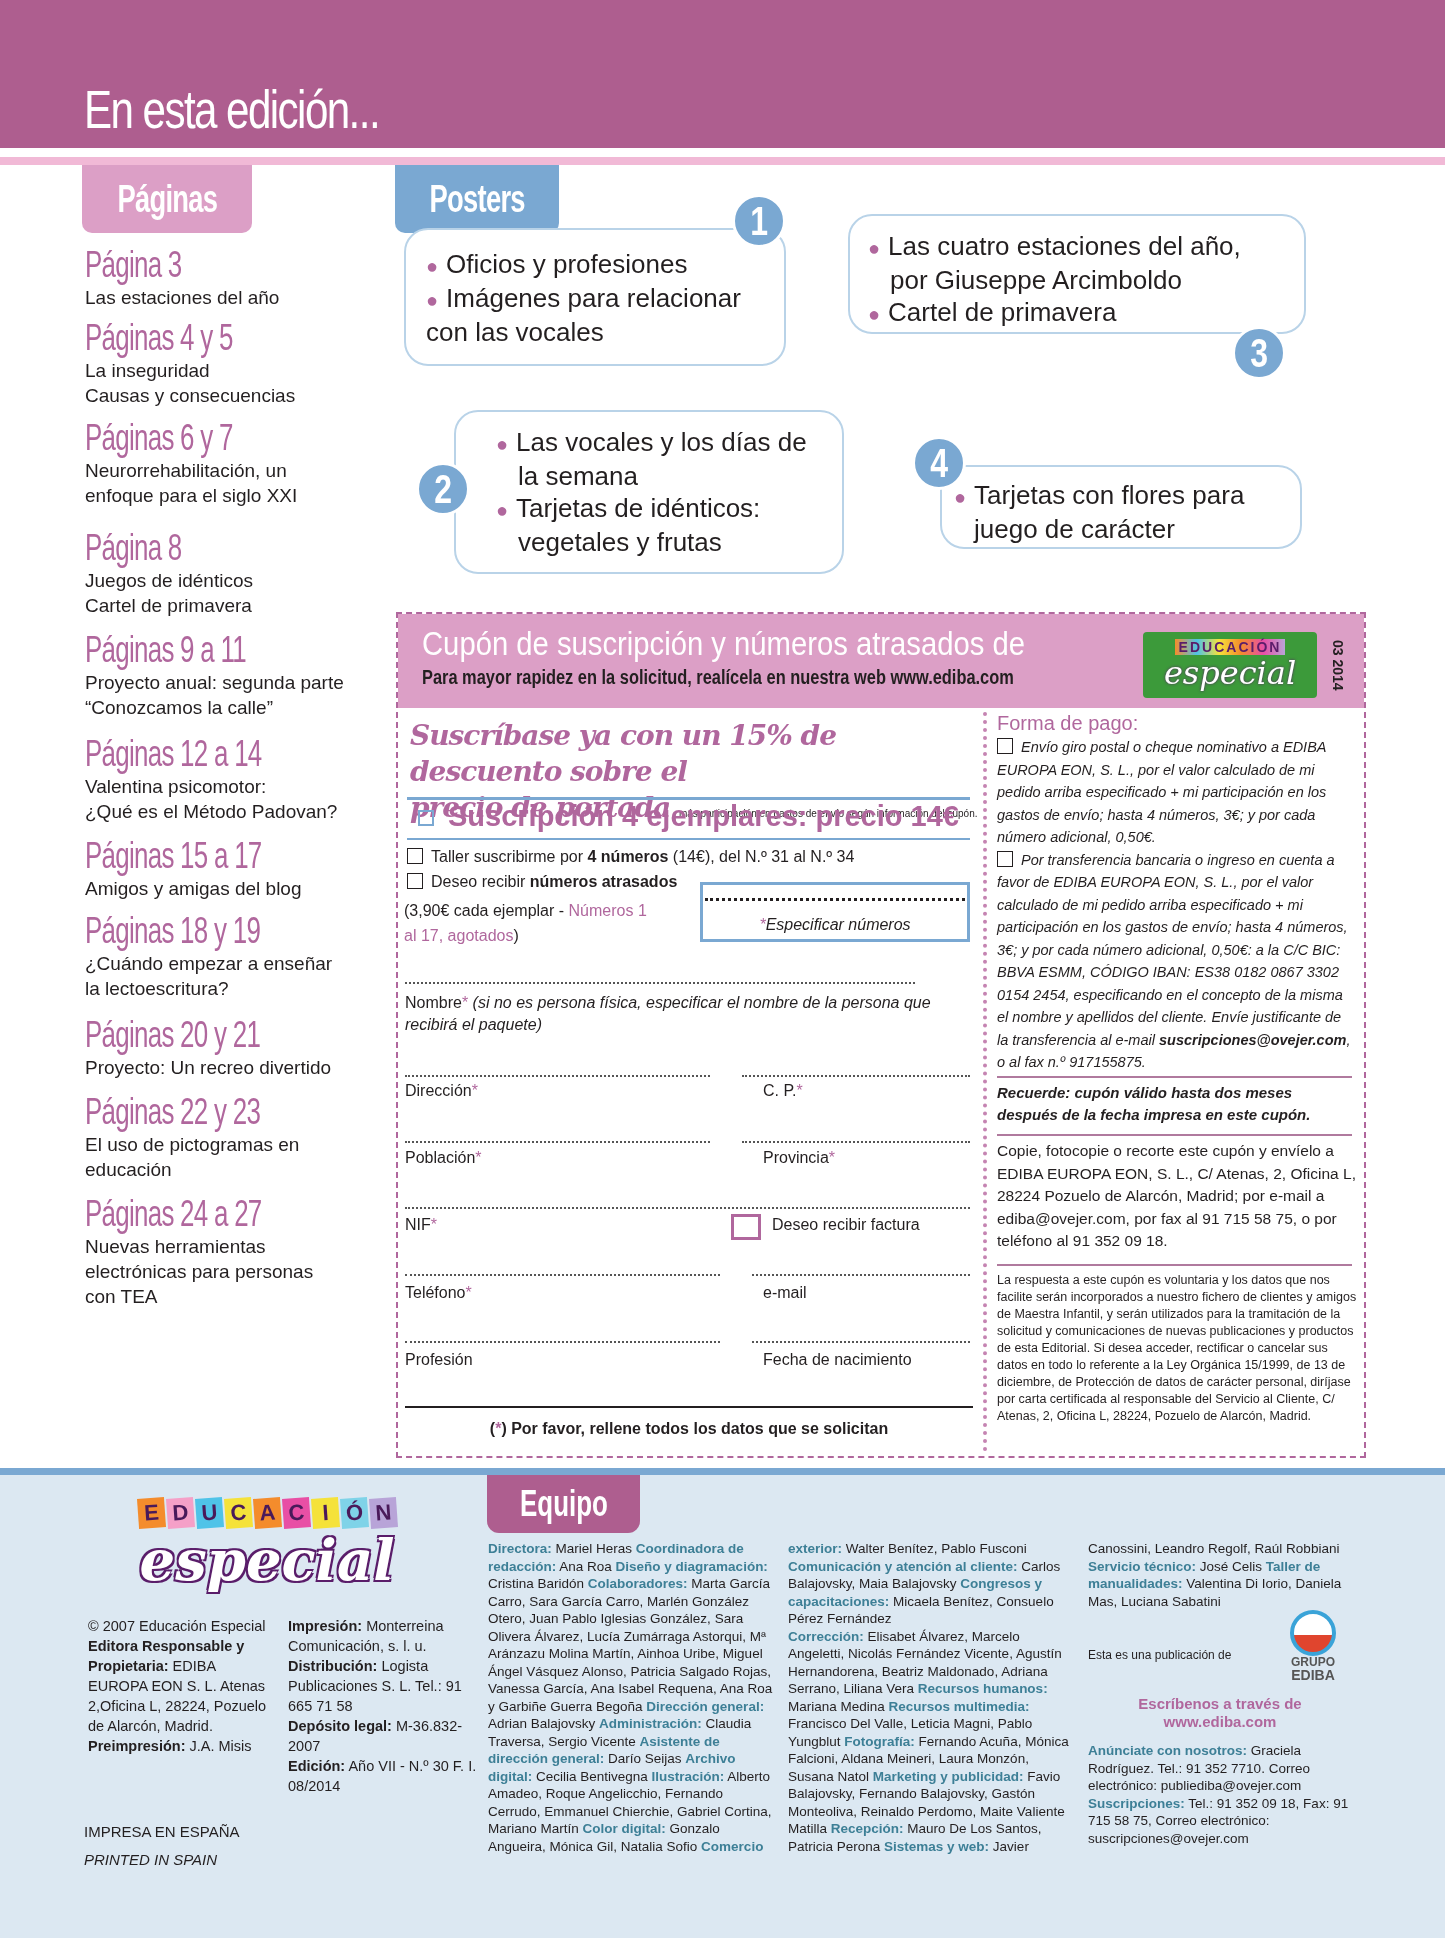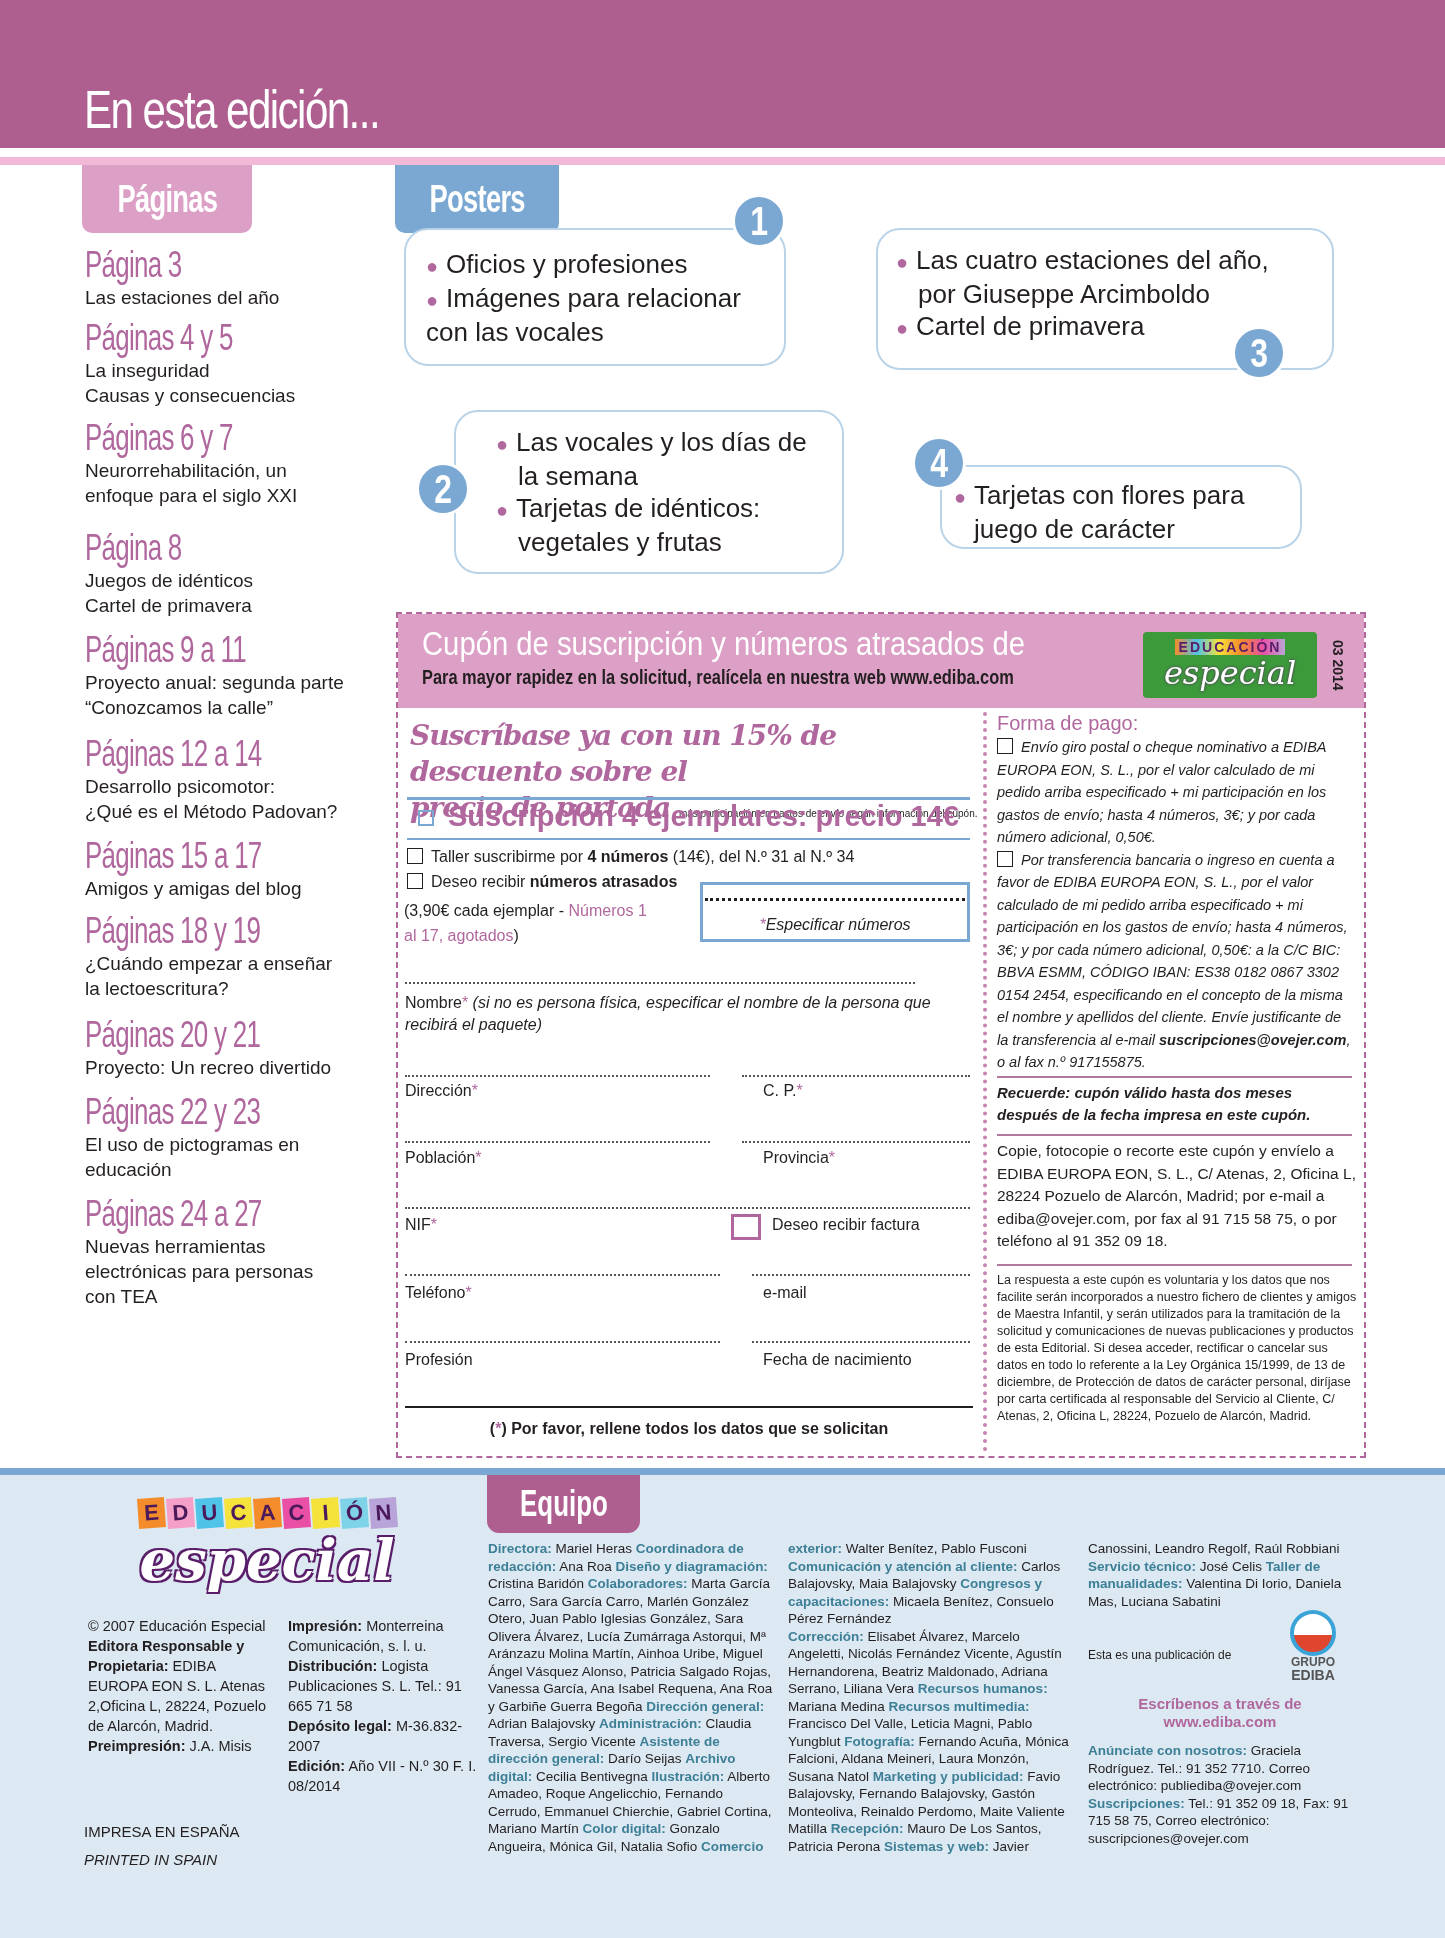--- a/index.html
+++ b/index.html
@@ -135,21 +135,21 @@
       <div class="page-desc">Juegos de idénticos</div>
       <div class="page-desc">Cartel de primavera</div>
     </div>
     <div class="page-item" style="margin-bottom: 14px;">
       <div class="page-title">Páginas 9 a 11</div>
       <div class="page-desc">Proyecto anual: segunda parte</div>
       <div class="page-desc">“Conozcamos la calle”</div>
     </div>
     <div class="page-item" style="margin-bottom: 12px;">
       <div class="page-title">Páginas 12 a 14</div>
-      <div class="page-desc">Desarrollo psicomotor:</div>
+      <div class="page-desc">Valentina psicomotor:</div>
       <div class="page-desc">¿Qué es el Método Padovan?</div>
     </div>
     <div class="page-item" style="margin-bottom: 10px;">
       <div class="page-title">Páginas 15 a 17</div>
       <div class="page-desc">Amigos y amigas del blog</div>
     </div>
     <div class="page-item" style="margin-bottom: 14px;">
       <div class="page-title">Páginas 18 y 19</div>
       <div class="page-desc">¿Cuándo empezar a enseñar</div>
       <div class="page-desc">la lectoescritura?</div>
@@ -175,21 +175,21 @@
   <div class="poster-text" style="padding:18px 0 0 20px;">
     <div><span class="bullet">●</span><span>Oficios y profesiones</span></div>
     <div><span class="bullet">●</span><span>Imágenes para relacionar</span></div>
     <div>con las vocales</div>
   </div>
 </div>
 <div class="abs num-badge" style="left:732px;top:194px;">
     <span>1</span>
   </div>
 
-<div class="abs poster-box" style="left:848px;top:228px;width:458px;height:142px;margin-left:28px;">
+<div class="abs poster-box" style="left:848px;top:214px;width:458px;height:120px;">
   <div class="poster-text" style="padding:14px 0 0 18px;">
     <div><span class="bullet">●</span><span>Las cuatro estaciones del año,</span></div>
     <div style="padding-left:22px;">por Giuseppe Arcimboldo</div>
     <div><span class="bullet">●</span><span>Cartel de primavera</span></div>
   </div>
 </div>
 <div class="abs num-badge" style="left:1232px;top:326px;">
     <span>3</span>
   </div>
 

